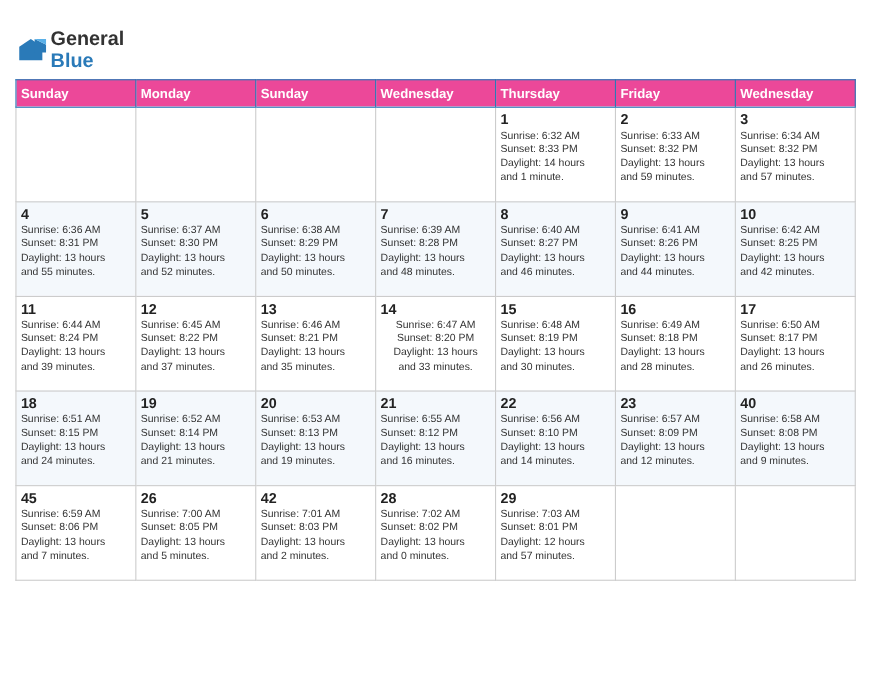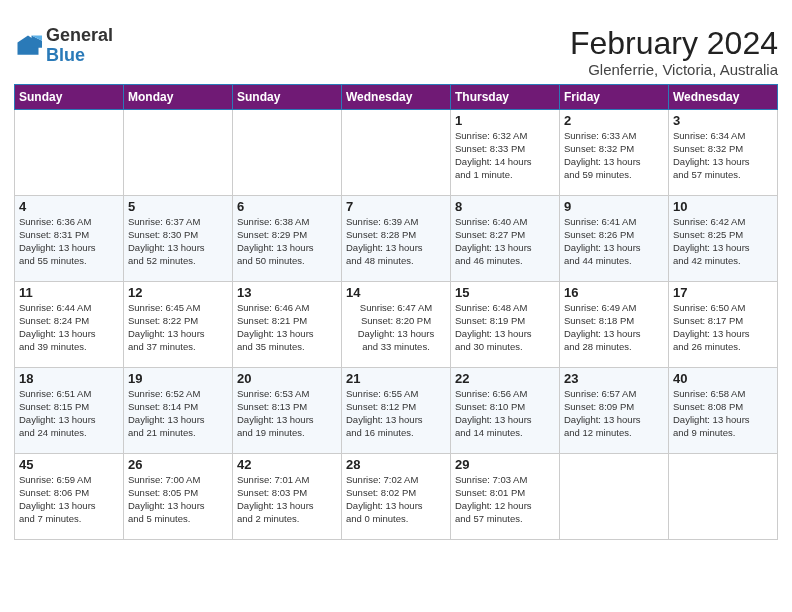--- a/index.html
+++ b/index.html
@@ -50,21 +50,21 @@
     .subtitle {
       font-size: 15px;
       color: #444;
     }
     .calendar {
       width: 100%;
       border-collapse: collapse;
       table-layout: fixed;
     }
     .calendar th {
-      background: #701a75;
+      background: #ec4899;
       color: #fff;
       font-size: 12px;
       font-weight: bold;
       padding: 5px 4px;
       text-align: left;
       border: 1px solid #2a7ab8;
     }
     .calendar td {
       border: 1px solid #ccc;
       vertical-align: top;
@@ -104,24 +104,20 @@
         <polygon points="20,4 32,10 32,18 20,18" fill="#2a7ab8"></polygon>
         <polygon points="20,4 32,4 32,10" fill="#5ab0e8"></polygon>
       </svg>
       <div>
         <div class="logo-text">
           <span class="logo-general">General</span><br>
           <span class="logo-blue">Blue</span>
         </div>
       </div>
     </div>
-    <div class="title-block">
-      <div class="month-title">February 2024</div>
-      <div class="subtitle">Glenferrie, Victoria, Australia</div>
-    </div>
   </div>
 
   <table class="calendar">
     <thead>
       <tr>
         <th>Sunday</th>
         <th>Monday</th>
         <th>Sunday</th>
         <th>Wednesday</th>
         <th>Thursday</th>

